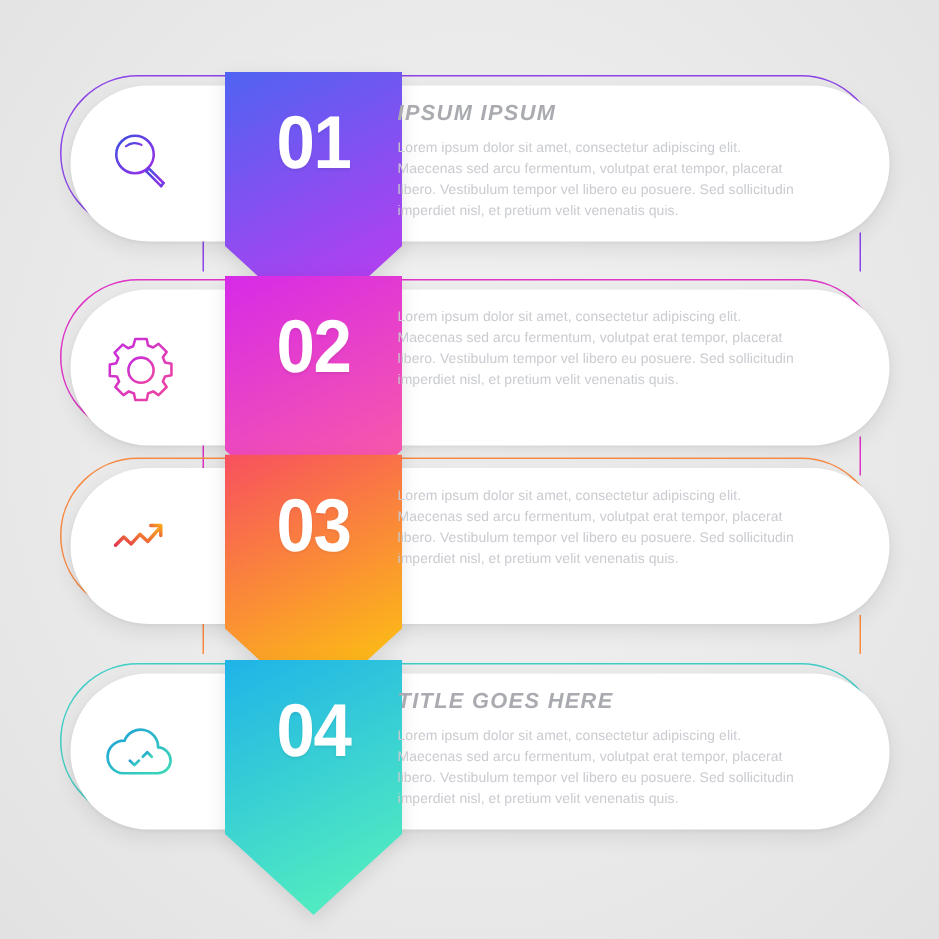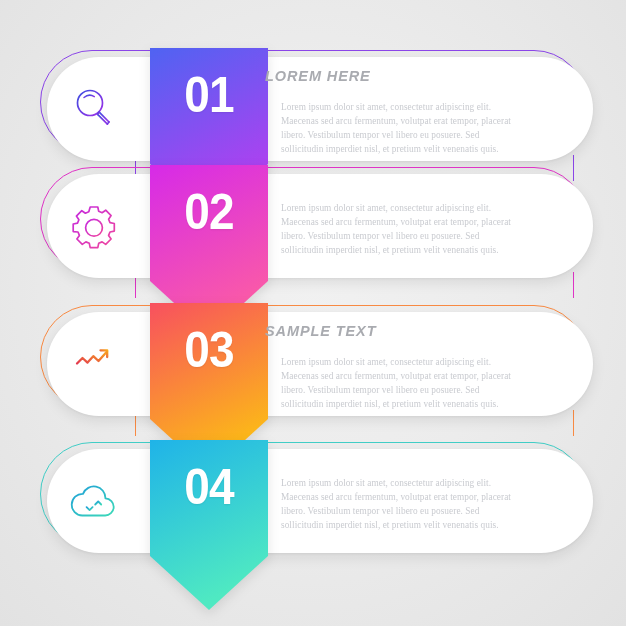--- a/index.html
+++ b/index.html
@@ -22,21 +22,21 @@
   }
 
   
   .step {
     position: absolute;
     left: 0;
     width: 626px;
     height: 125px;
   }
   .step-1 { top: 48px;  }
-  .step-2 { top: 165px; }
+  .step-2 { top: 184px; }
   .step-3 { top: 303px; }
   .step-4 { top: 440px; }
 
   
   .outline-pill {
     position: absolute;
     left: 40px;
     top: 2px;
     width: 546px;
     height: 104px;
@@ -124,22 +124,22 @@
     margin: 0 0 7px 0;
     font-family: "Liberation Sans", sans-serif;
     font-size: 14.5px;
     font-weight: bold;
     font-style: italic;
     letter-spacing: 0.9px;
     color: #a9abb0;
     white-space: nowrap;
   }
   .body-text {
-    margin: 16px;
-    font-family: Liberation Serif, serif;
+    margin: 0;
+    font-family: Liberation Sans, sans-serif;
     font-size: 9.3px;
     line-height: 14.1px;
     color: #c9cbd0;
     letter-spacing: 0.05px;
   }
 </style>
 </head>
 <body>
 
 <div id="infographic">
@@ -175,21 +175,21 @@
           <stop offset="0%" stop-color="#4f63f2"></stop>
               <stop offset="100%" stop-color="#b43ff0"></stop>
         </linearGradient>
           </defs>
         <path d="M0 0 H118 V116 H118 L59 170 L0 116 Z" fill="url(#ag1)"></path>
       </svg>
     </div>
     <div class="step-number">01</div>
 
     <div class="text-block">
-      <p class="headline">LOREM HERE</p>
+      <p class="headline">IPSUM IPSUM</p>
       <p class="body-text">Lorem ipsum dolor sit amet, consectetur adipiscing elit. Maecenas sed arcu fermentum, volutpat erat tempor, placerat libero. Vestibulum tempor vel libero eu posuere. Sed sollicitudin imperdiet nisl, et pretium velit venenatis quis.</p>
     </div>
   </div>
 
   <div class="step step-2">
     <div class="outline-pill" style="color:#df34c6">
       <span class="connector left"></span>
       <span class="connector right"></span>
     </div>
     <div class="card"></div>
@@ -255,21 +255,20 @@
           <stop offset="0%" stop-color="#f8505f"></stop>
               <stop offset="100%" stop-color="#fcbb16"></stop>
         </linearGradient>
           </defs>
         <path d="M0 0 H118 V116 H118 L59 170 L0 116 Z" fill="url(#ag3)"></path>
       </svg>
     </div>
     <div class="step-number">03</div>
 
     <div class="text-block">
-      <p class="headline">SAMPLE TEXT</p>
       <p class="body-text">Lorem ipsum dolor sit amet, consectetur adipiscing elit. Maecenas sed arcu fermentum, volutpat erat tempor, placerat libero. Vestibulum tempor vel libero eu posuere. Sed sollicitudin imperdiet nisl, et pretium velit venenatis quis.</p>
     </div>
   </div>
 
   <div class="step step-4">
     <div class="outline-pill" style="color:#41cdc6"></div>
     <div class="card"></div>
 
     <div class="icon-slot">
       <svg viewBox="0 0 56 56" fill="none">
@@ -294,17 +293,18 @@
           <stop offset="0%" stop-color="#1fb3e8"></stop>
               <stop offset="100%" stop-color="#4fe9c2"></stop>
         </linearGradient>
           </defs>
         <path d="M0 0 H118 V116 H118 L59 170 L0 116 Z" fill="url(#ag4)"></path>
       </svg>
     </div>
     <div class="step-number">04</div>
 
     <div class="text-block">
+      <p class="headline">TITLE GOES HERE</p>
       <p class="body-text">Lorem ipsum dolor sit amet, consectetur adipiscing elit. Maecenas sed arcu fermentum, volutpat erat tempor, placerat libero. Vestibulum tempor vel libero eu posuere. Sed sollicitudin imperdiet nisl, et pretium velit venenatis quis.</p>
     </div>
   </div>
 
 </div>
 
 </body></html>

